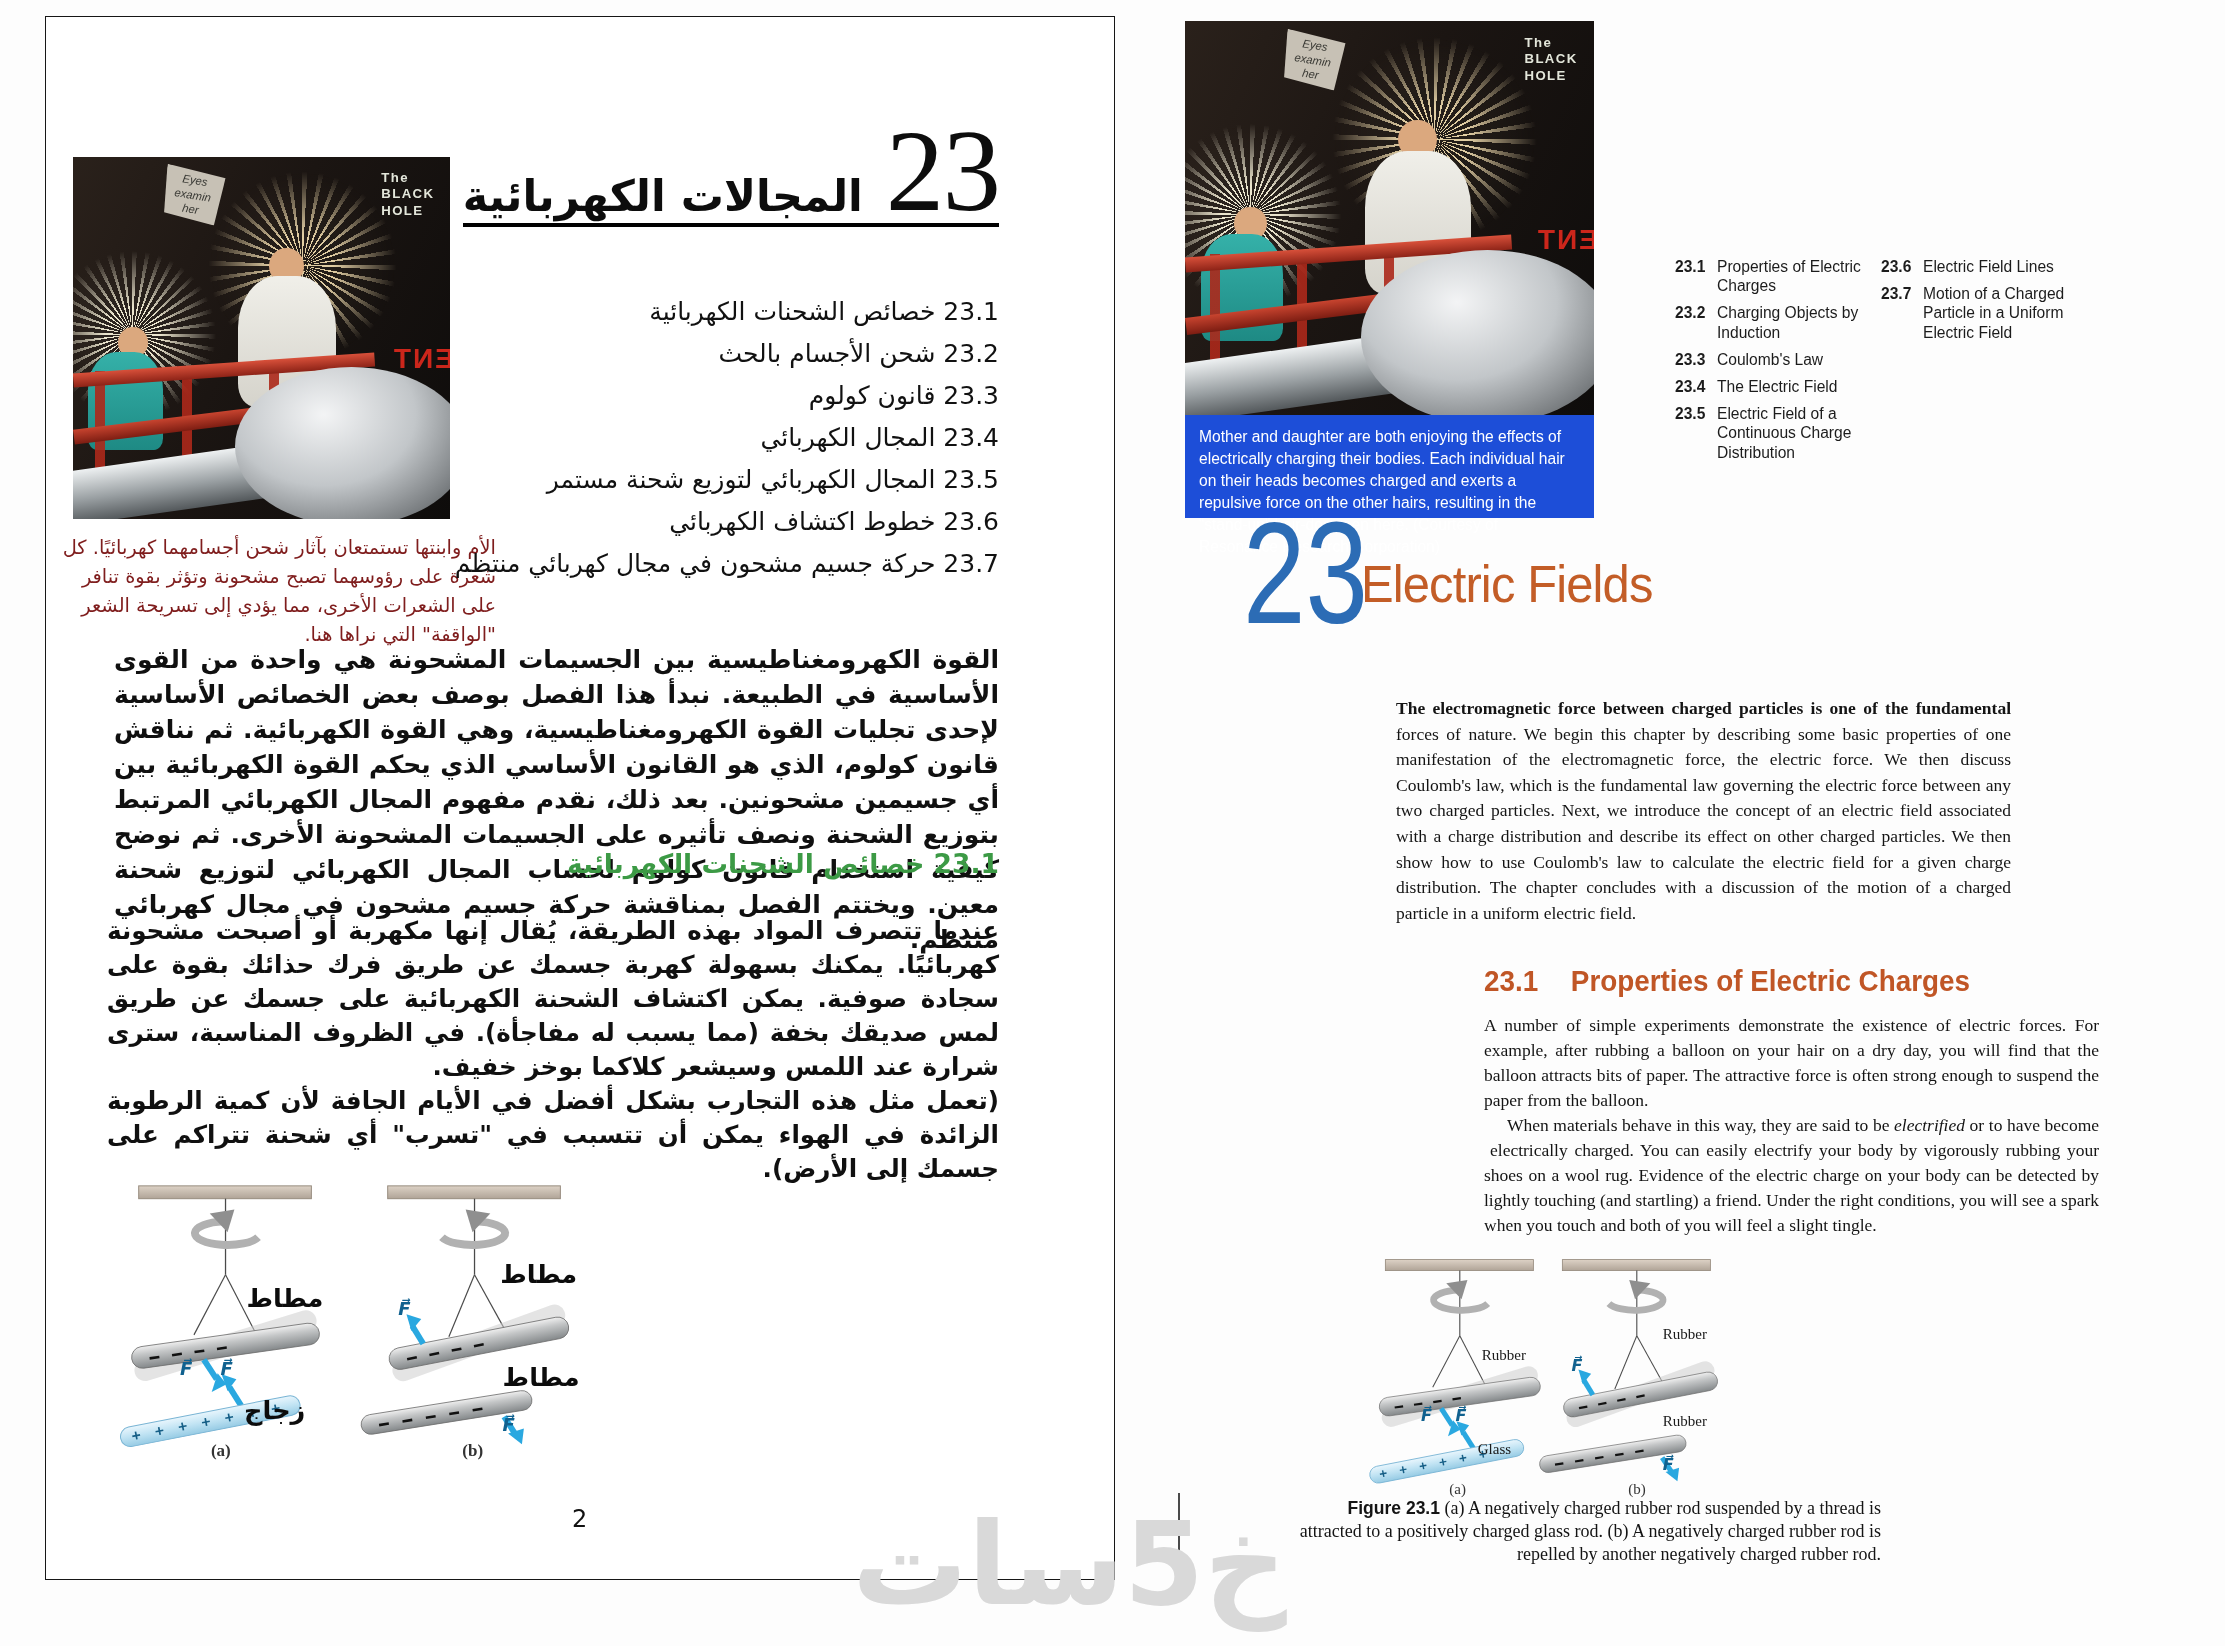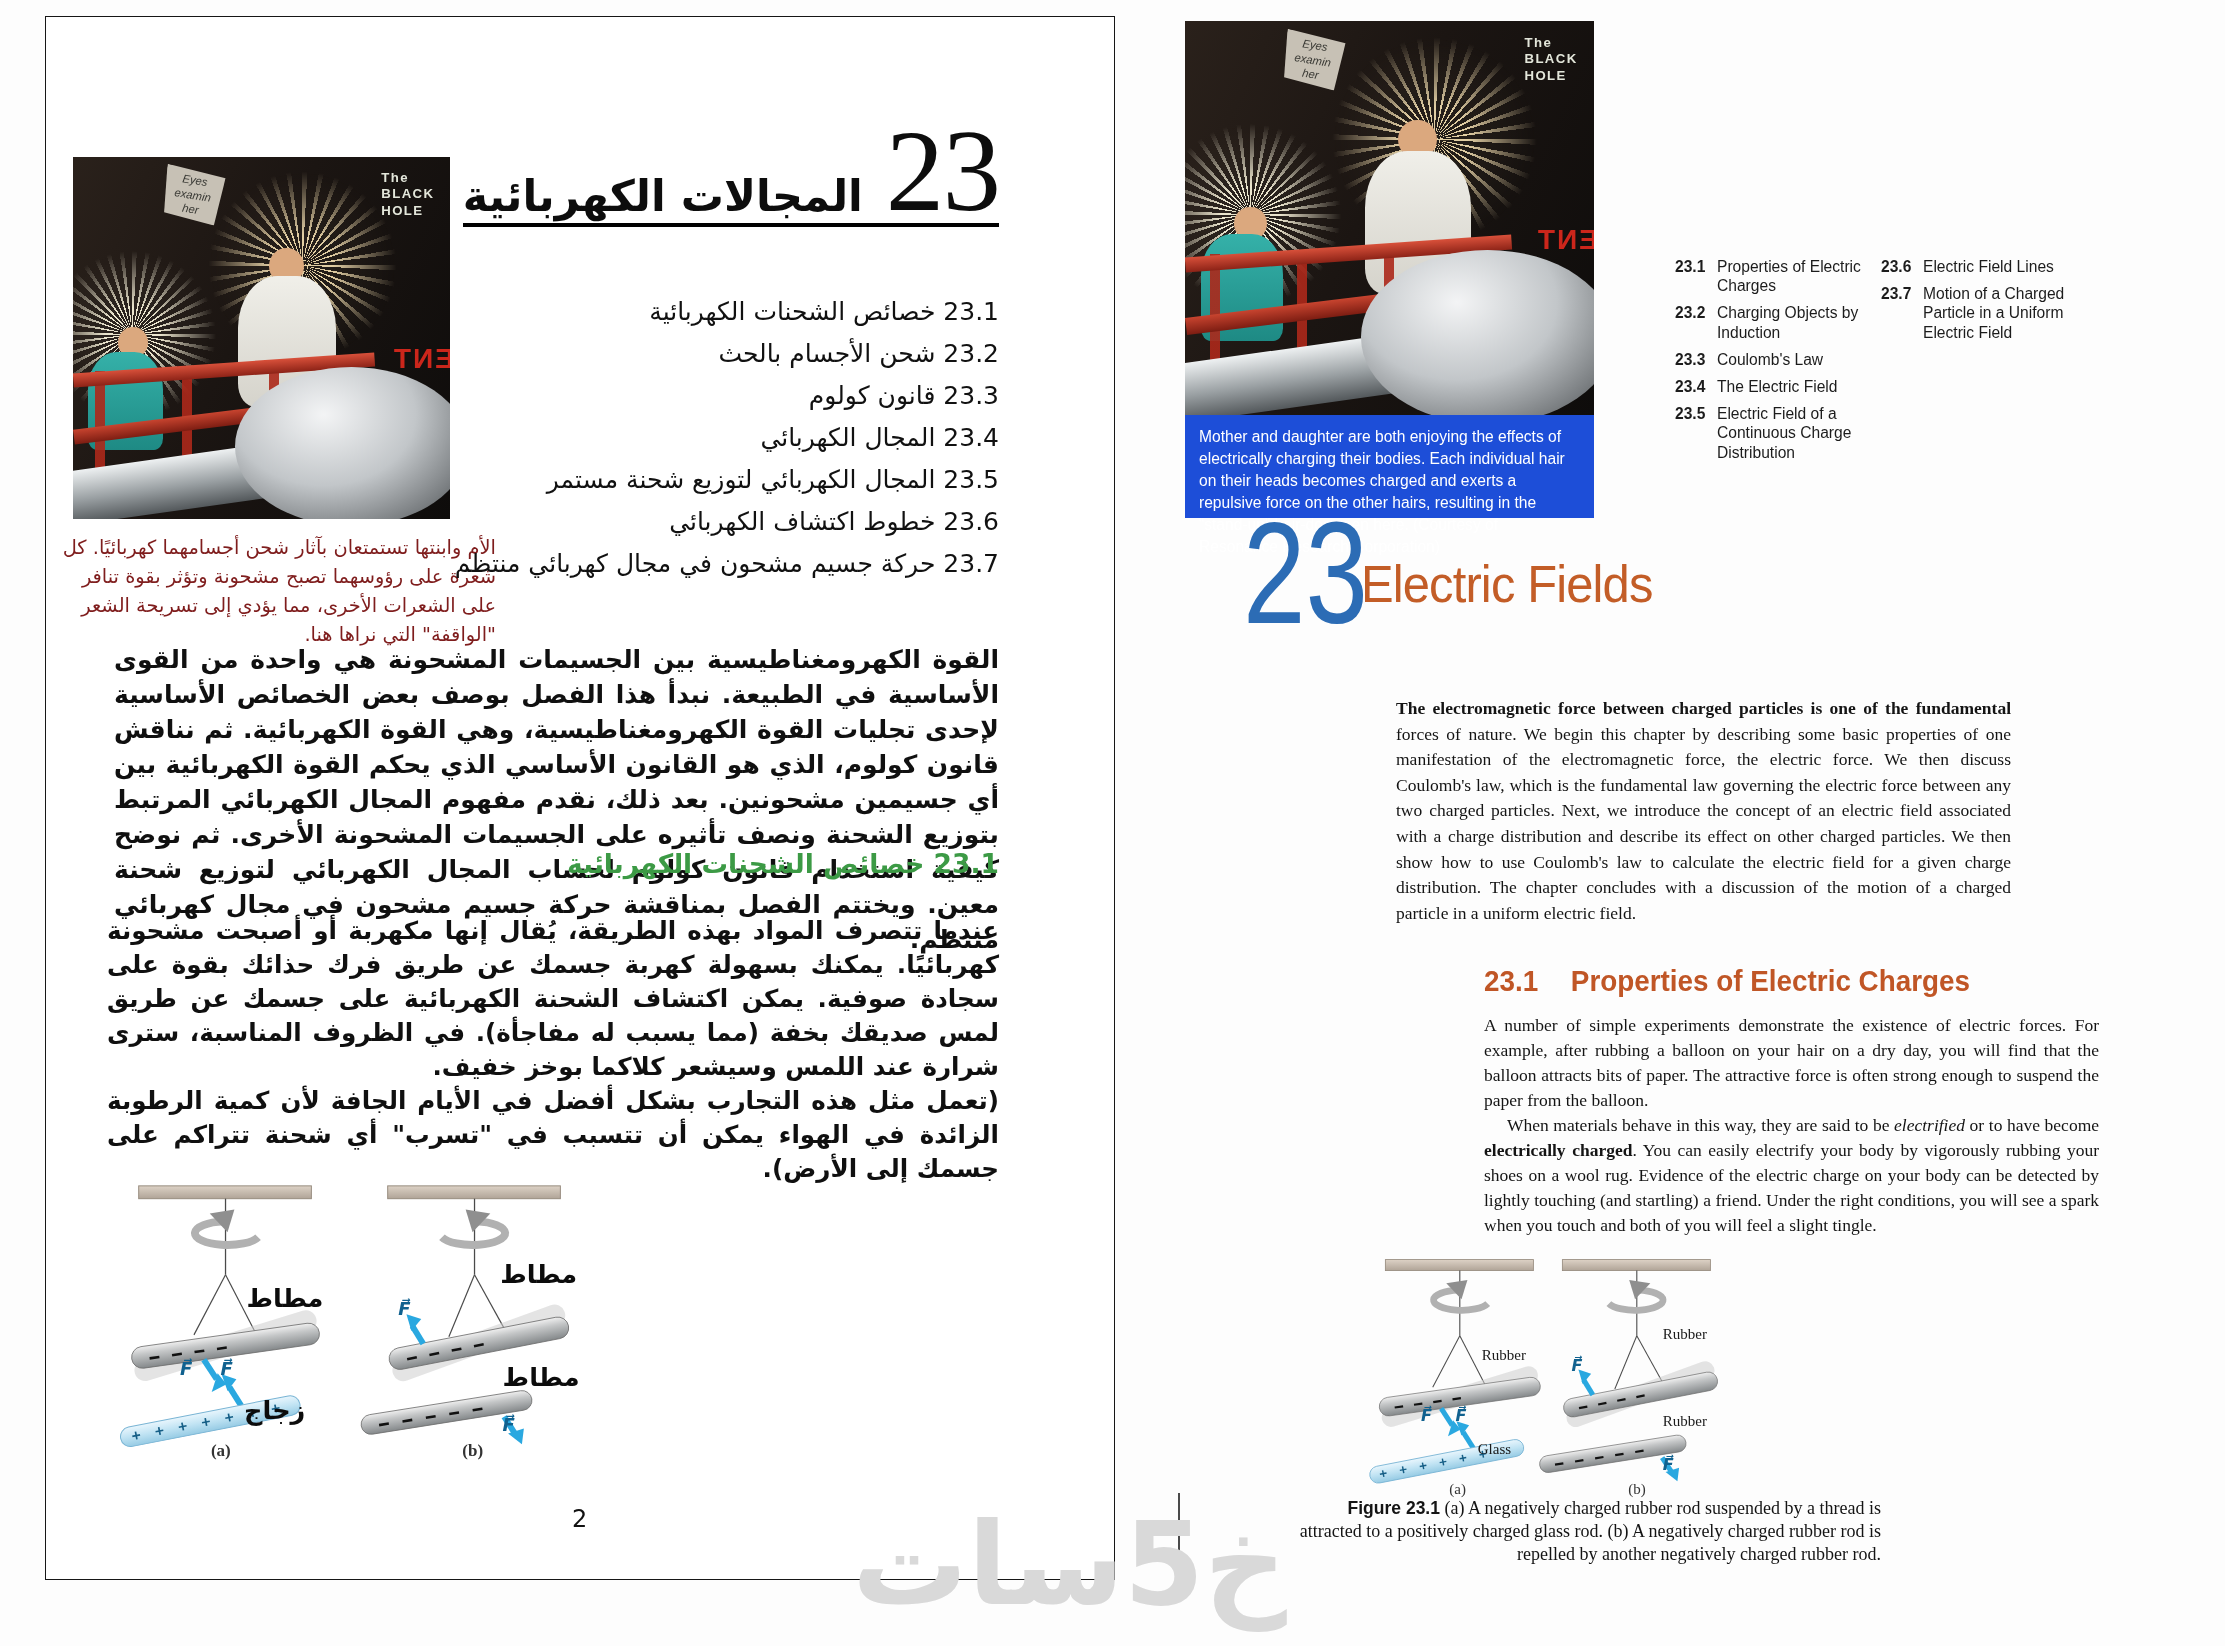--- a/index.html
+++ b/index.html
@@ -82,21 +82,21 @@
                letter-spacing:-0.9px; transform:scaleX(0.94); transform-origin:left top; }
   .r-intro { left:1396px; top:696px; width:615px; font:400 17.5px/25.6px "Liberation Serif", serif;
              text-align:justify; color:#141414; }
   .r-intro .lead { font-weight:700; }
   .r-sec { left:1484px; top:967px; display:flex; gap:34px; color:#c05626;
            font:700 29px/1 "Liberation Sans", sans-serif; transform:scaleX(0.96); transform-origin:left top; }
   .r-body { left:1484px; top:1013px; width:615px; font:400 17.5px/25px "Liberation Serif", serif;
             text-align:justify; color:#141414; }
   .r-body p.p2 { text-indent:23px; }
   .r-body .em { font-style:italic; }
-  .r-body .strong { font-weight:700; }
+  .r-body .strong { font-weight:400;margin-left:6px; }
   .r-figcap { left:1290px; top:1497px; width:591px; font:400 18px/23px "Liberation Serif", serif; color:#141414;text-align:right; }
   .r-figcap .lead { font:700 17.5px "Liberation Sans", sans-serif; }
 
   
   .subfig { position:absolute; }
   .subfig svg { position:absolute; left:0; top:0; width:100%; height:100%; }
   .subfig .lbl { position:absolute; white-space:nowrap; }
   .ar-fig .rod-label { font:700 25.6px/1 "DejaVu Sans", sans-serif; color:#0c0c0c; }
   .en-fig .rod-label { font:400 15px/1 "Liberation Serif", serif; color:#1a1a1a; }
   .flabel { font:italic 700 18px/1 "Liberation Serif","DejaVu Sans", serif; color:#10618f; }

